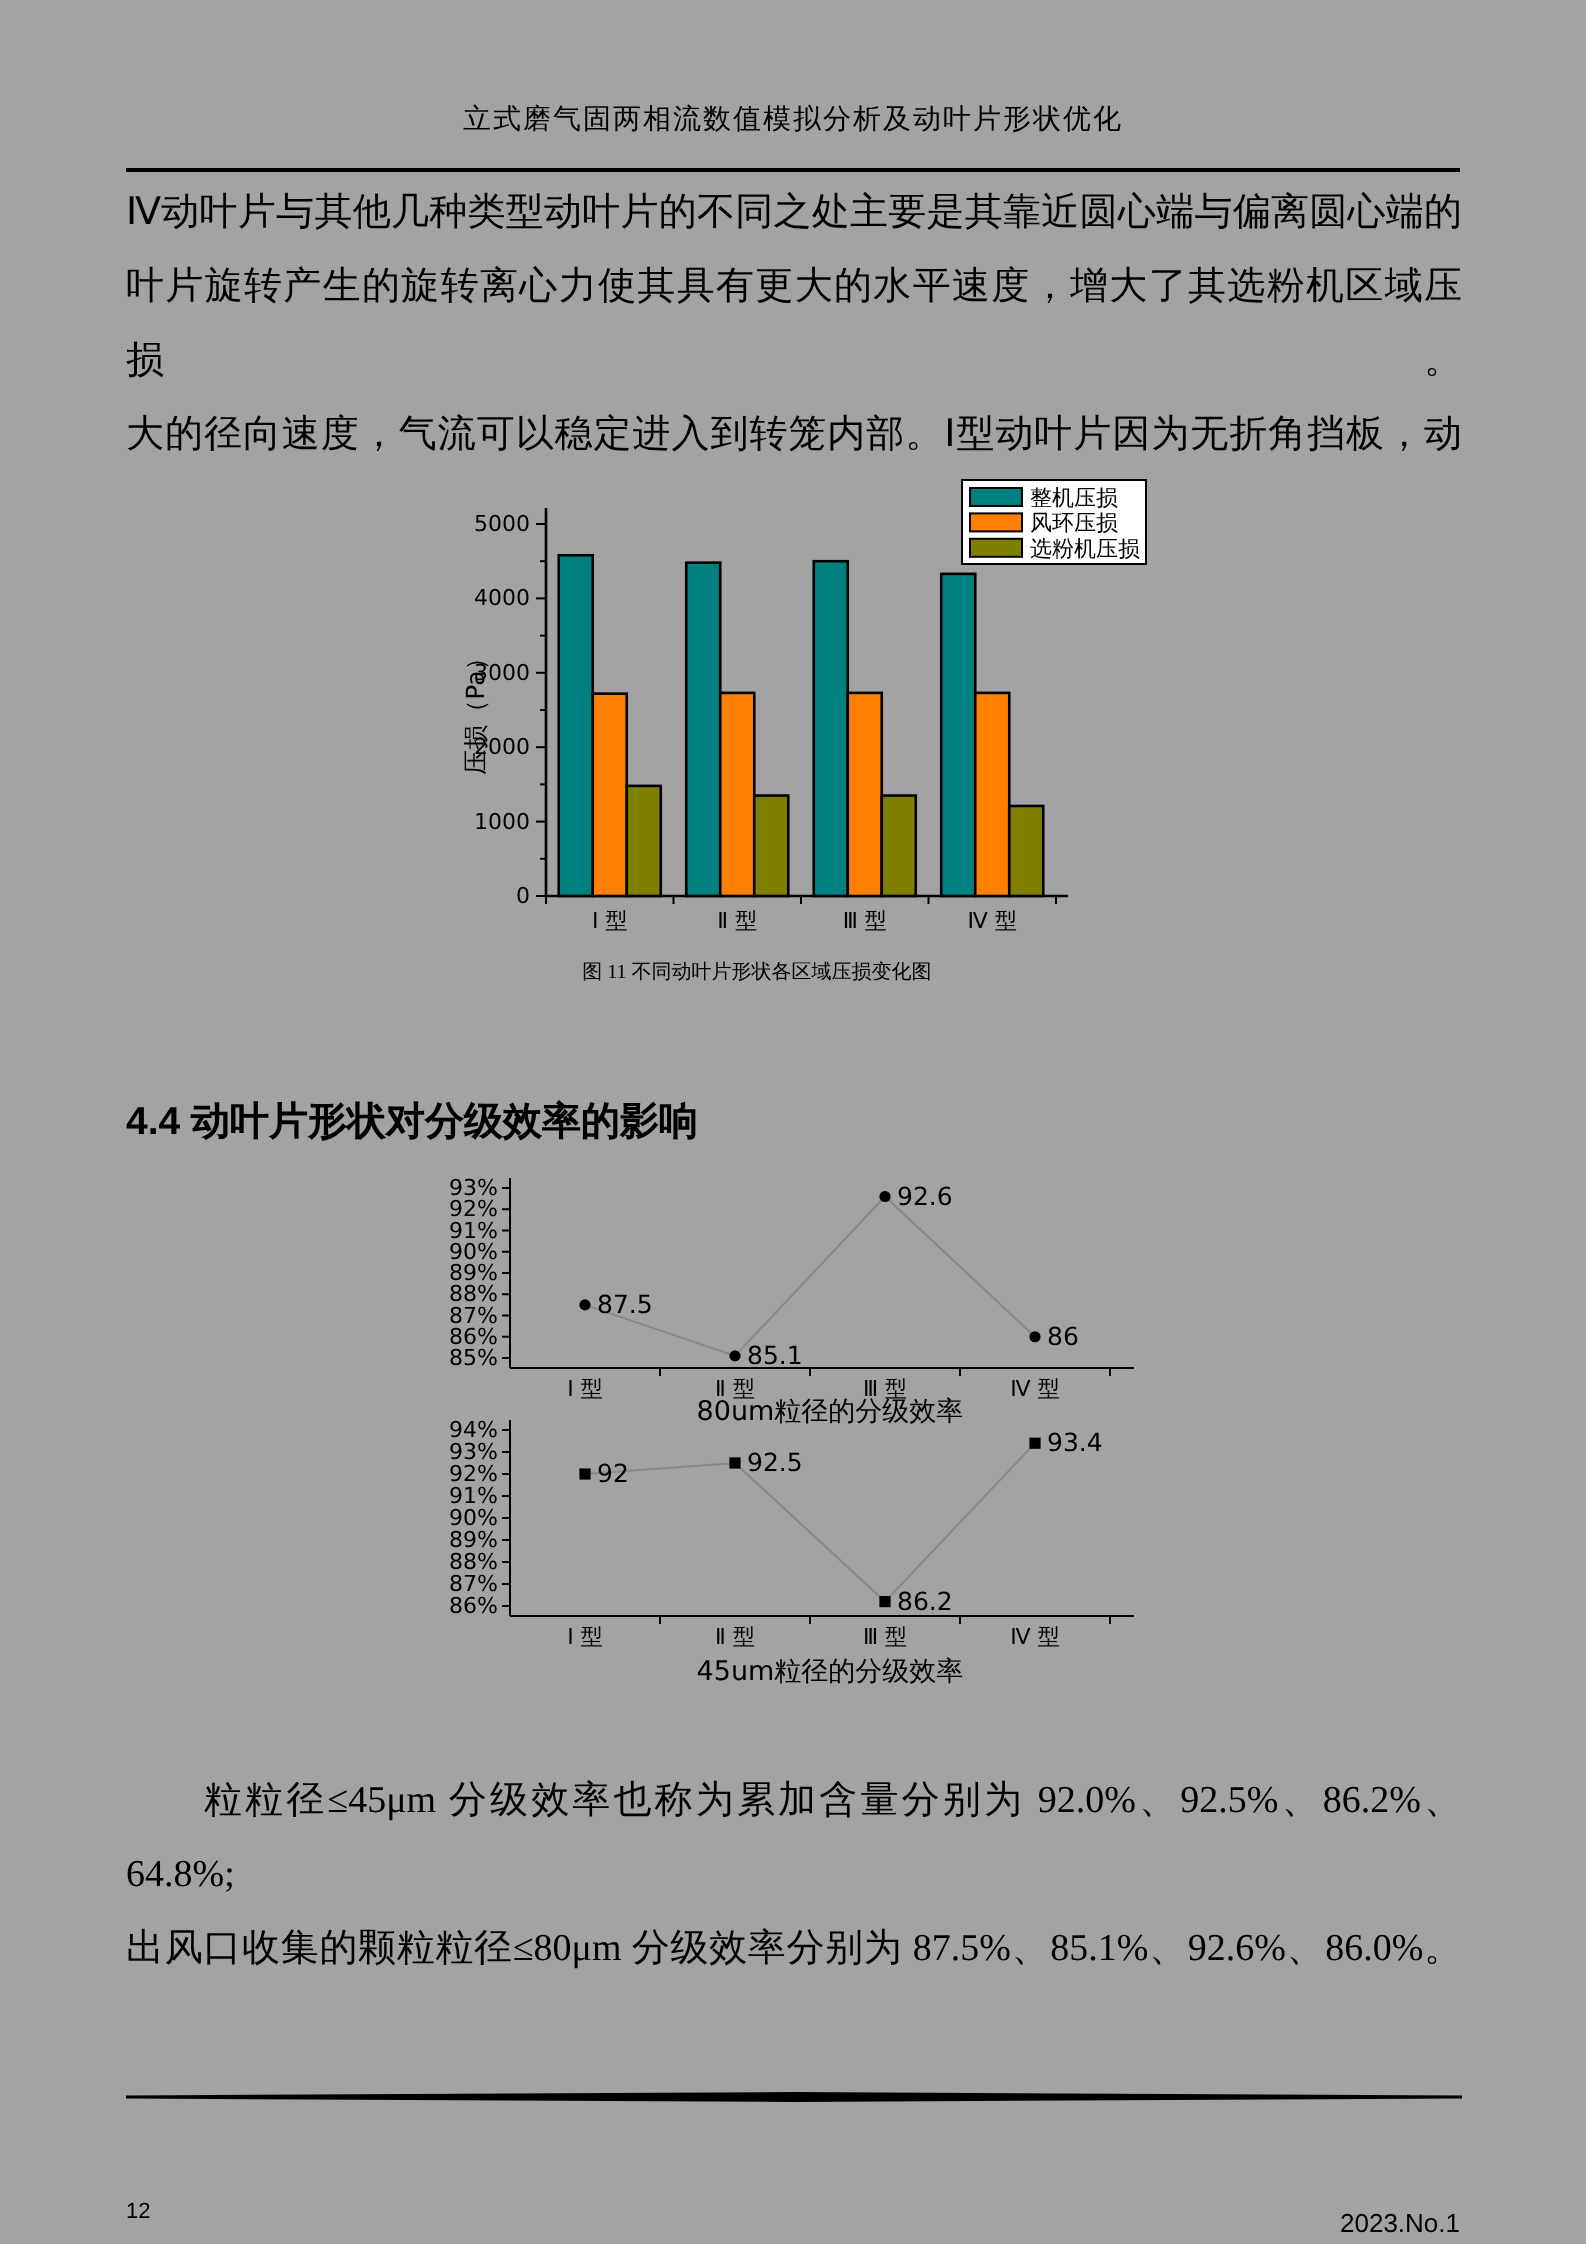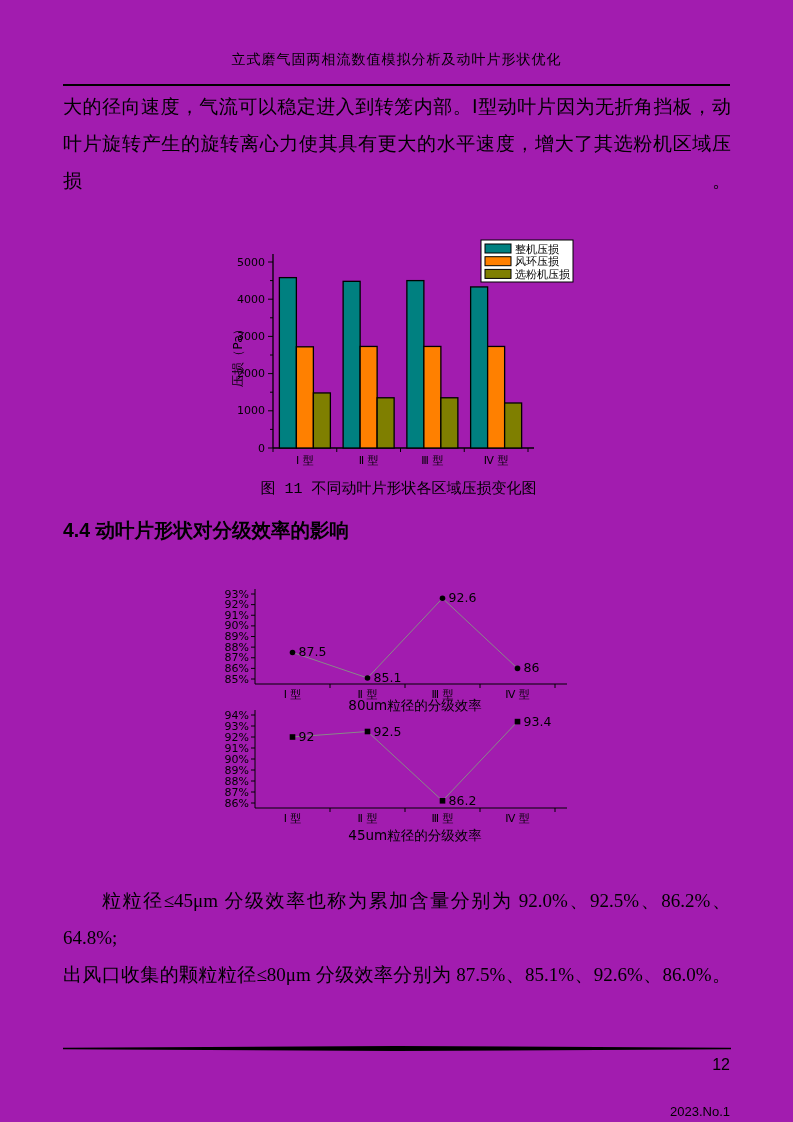--- a/index.html
+++ b/index.html
@@ -1,66 +1,67 @@
 <!DOCTYPE html>
 <html><head>
 <meta charset="utf-8">
 <style>
   * { margin:0; padding:0; box-sizing:border-box; }
   html,body { background:#fff; }
-  .page { position:relative; width:793px; height:1122px; background:#a21caf;
+  .page { position:relative; width:793px; height:1122px; background:#a3a3a3;
           font-family:"Liberation Serif", serif; color:#000; overflow:hidden; }
 
   .running-head { position:absolute; top:51px; left:63px; width:667px;
                   text-align:center; font-size:14px; letter-spacing:1px; }
   .head-rule { position:absolute; top:84px; left:63px; width:667px; border-top:2px solid #000; }
 
   .para { position:absolute; left:63px; width:668px; font-size:19px; line-height:37px; }
   .p1 { top:88px; }
   .p2 { top:882px; }
   .pline { text-align:justify; text-align-last:justify; }
   .p2 .pline:first-child { text-indent:2.05em; }
 
   .fig11  { position:absolute; top:235px; left:228px; width:400px; height:245px; }
   .fig12a { position:absolute; top:585px; left:225px; width:380px; height:130px; }
   .fig12b { position:absolute; top:710px; left:225px; width:380px; height:135px; }
 
-  .caption { position:absolute; left:65px; width:667px; text-align:center;
-             font-family:Liberation Mono, monospace; font-size:15px; }
+  .caption { position:absolute; left:45px; width:667px; text-align:center;
+             font-family:Liberation Serif, serif; font-size:10px; }
   .cap11 { top:479px; }
   .cap12 { top:852px; }
 
-  .section-heading { position:absolute; top:517px; left:63px;
+  .section-heading { position:absolute; top:547px; left:63px;
                      font-family:"Liberation Sans", sans-serif; font-weight:bold; font-size:19.5px; }
 
   .foot-rule { position:absolute; top:1046px; left:63px; width:668px; height:5px; background:#000;
                clip-path:polygon(0 35%,50% 0,100% 35%,100% 65%,50% 100%,0 65%); }
-  .foot-page  { position:absolute; top:1056px; left:63px; width:667px; text-align:right;
-                font-family:"Liberation Sans", sans-serif; font-size:16px; }
+  .foot-page  { position:absolute; top:1100px; left:63px; width:667px; text-align:left;
+                font-family:"Liberation Sans", sans-serif; font-size:11px; }
   .foot-issue { position:absolute; top:1056px; right:63px;
                 font-family:"Liberation Sans", sans-serif; font-size:13px;margin-top:48px; }
 
   
   .tick    { font:11px  "DejaVu Sans", sans-serif; fill:#000; }
   .legend  { font:11px  "DejaVu Sans", sans-serif; fill:#000; }
   .axlabel { font:12.5px "DejaVu Sans", sans-serif; fill:#000; }
   .ptlabel { font:12.5px "DejaVu Sans", sans-serif; fill:#000; }
   .xlabel  { font:13.5px "DejaVu Sans", sans-serif; fill:#000; }
 </style>
 </head>
 <body>
 
 <div class="page">
 
   <div class="running-head">立式磨气固两相流数值模拟分析及动叶片形状优化</div>
   <div class="head-rule"></div>
 
   <div class="para p1">
+    <div class="pline">Ⅳ动叶片与其他几种类型动叶片的不同之处主要是其靠近圆心端与偏离圆心端的</div>
+    <div class="pline">叶片旋转产生的旋转离心力使其具有更大的水平速度，增大了其选粉机区域压损。</div>
     <div class="pline">大的径向速度，气流可以稳定进入到转笼内部。Ⅰ型动叶片因为无折角挡板，动</div>
-    <div class="pline">叶片旋转产生的旋转离心力使其具有更大的水平速度，增大了其选粉机区域压损。</div>
   </div>
 
   <svg id="fig11" class="fig11" viewBox="0 0 400 245">
       <line x1="45" y1="19" x2="45" y2="213" stroke="#000" stroke-width="1.3"></line>
       <line x1="45" y1="213" x2="306" y2="213" stroke="#000" stroke-width="1.3"></line>
       <line x1="40" y1="213" x2="45" y2="213" stroke="#000"></line>
       <text x="37" y="216.5" text-anchor="end" class="tick">0</text>
       <line x1="42" y1="194.4" x2="45" y2="194.4" stroke="#000"></line>
       <line x1="40" y1="175.8" x2="45" y2="175.8" stroke="#000"></line>
       <text x="37" y="179.3" text-anchor="end" class="tick">1000</text>

